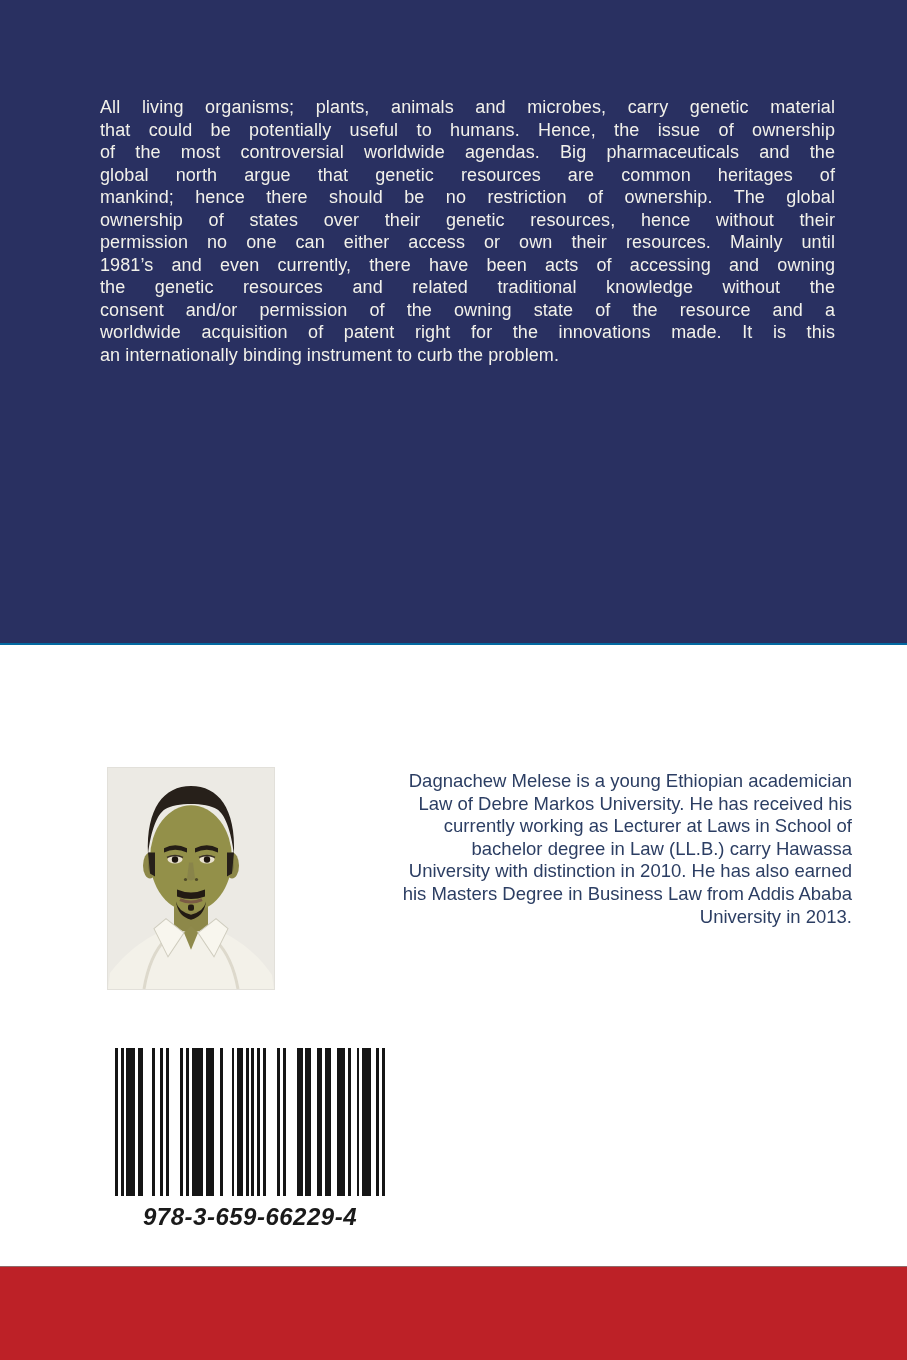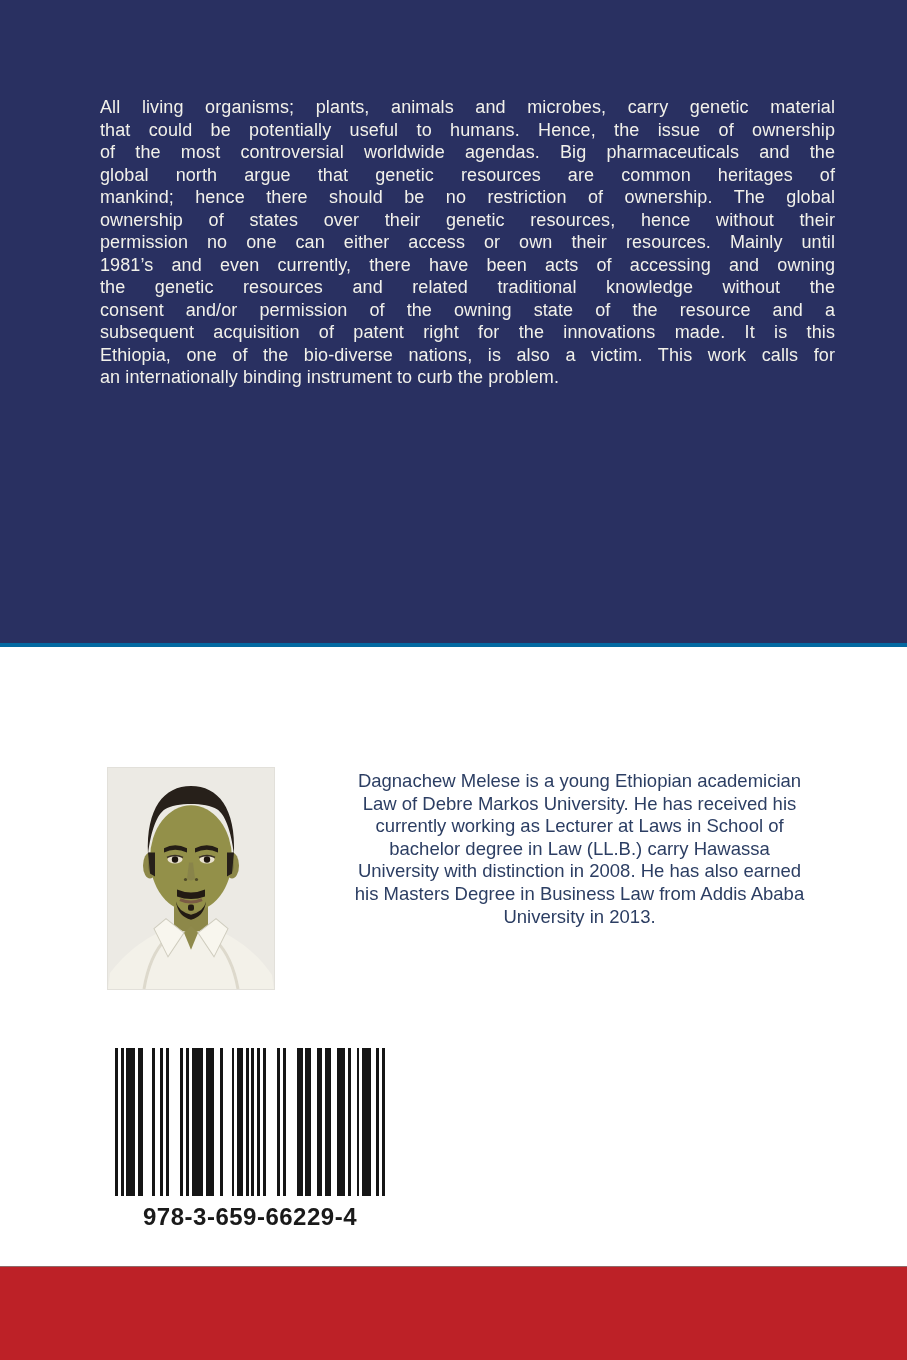--- a/index.html
+++ b/index.html
@@ -17,47 +17,48 @@
     width:907px;height:1360px;
     margin:0 auto;
     background:var(--page-bg);
     overflow:hidden;
     font-family:"Liberation Sans",sans-serif;
   }
   
   .synopsis-band{
     position:absolute;left:0;top:0;width:100%;height:643px;
     background:var(--navy-band);
-    border-bottom:4px solid #0369a1;
+    border-bottom:2px solid #0369a1;
   }
   .synopsis{
     position:absolute;left:100px;top:96px;width:735px;
     color:var(--synopsis-text);
     font-size:18px;line-height:22.5px;
     letter-spacing:0.1px;
   }
   .syn-line{text-align:justify;text-align-last:justify;}
   .syn-line:last-child{text-align-last:left;}
   
   .author-photo{
     position:absolute;left:108px;top:768px;width:166px;height:221px;
     margin:0;padding:0;
     outline:1px solid #e2e0da;
   }
   .author-photo svg{display:block;width:100%;height:100%;}
   .bio{
     position:absolute;left:307px;top:770px;width:545px;
     color:var(--bio-text);
     font-size:18.5px;line-height:22.6px;
-    text-align:center;
+    text-align:right;
   }
   
   .barcode-wrap{
     position:absolute;left:115px;top:1048px;width:270px;
     text-align:center;
+    font-style:italic;
   }
   .barcode-svg{display:block;width:270px;height:148px;background:#fff;}
   .isbn{
     margin-top:7px;
     color:var(--isbn-text);
     font-size:24px;font-weight:bold;letter-spacing:0.5px;
     white-space:nowrap;
   }
   
   .red-stripe{
@@ -76,22 +77,21 @@
         <div class="syn-line">All living organisms; plants, animals and microbes, carry genetic material</div>
         <div class="syn-line">that could be potentially useful to humans. Hence, the issue of ownership</div>
         <div class="syn-line">of the most controversial worldwide agendas. Big pharmaceuticals and the</div>
         <div class="syn-line">global north argue that genetic resources are common heritages of</div>
         <div class="syn-line">mankind; hence there should be no restriction of ownership. The global</div>
         <div class="syn-line">ownership of states over their genetic resources, hence without their</div>
         <div class="syn-line">permission no one can either access or own their resources. Mainly until</div>
         <div class="syn-line">1981’s and even currently, there have been acts of accessing and owning</div>
         <div class="syn-line">the genetic resources and related traditional knowledge without the</div>
         <div class="syn-line">consent and/or permission of the owning state of the resource and a</div>
-        <div class="syn-line">subsequent acquisition of patent right for the innovations made. It is this</div>
-        <div class="syn-line">Ethiopia, one of the bio-diverse nations, is also a victim. This work calls for</div>
+        <div class="syn-line">worldwide acquisition of patent right for the innovations made. It is this</div>
         <div class="syn-line">an internationally binding instrument to curb the problem.</div>
       </div>
   </section>
 
   <figure class="author-photo">
     <svg viewBox="0 0 166 220" preserveAspectRatio="none">
       <rect x="0" y="0" width="166" height="220" fill="#eceae4"></rect>
 
       <path d="M0,220 L2,204 C22,178 48,162 70,157 L83,154 L96,157 C118,162 146,179 164,206 L166,220 Z" fill="#f3f1e9"></path>
       <path d="M36,220 C40,196 48,180 58,170" stroke="#ddd9cc" fill="none" stroke-width="3"></path>
@@ -134,21 +134,21 @@
       <path d="M68,133 Q70,148 83,151 Q96,148 98,133 Q96,143 83,146 Q70,143 68,133 Z" fill="#221a13"></path>
       <rect x="80" y="136" width="6" height="6" rx="2" fill="#221a13"></rect>
     </svg>
   </figure>
 
   <div class="bio">
       <div class="bio-line">Dagnachew Melese is a young Ethiopian academician</div>
       <div class="bio-line">Law of Debre Markos University. He has received his</div>
       <div class="bio-line">currently working as Lecturer at Laws in School of</div>
       <div class="bio-line">bachelor degree in Law (LL.B.) carry Hawassa</div>
-      <div class="bio-line">University with distinction in 2008. He has also earned</div>
+      <div class="bio-line">University with distinction in 2010. He has also earned</div>
       <div class="bio-line">his Masters Degree in Business Law from Addis Ababa</div>
       <div class="bio-line">University in 2013.</div>
     </div>
 
   <div class="barcode-wrap">
     <svg class="barcode-svg" viewBox="0 0 270 148" shape-rendering="crispEdges">
         <rect x="0.00" y="0" width="2.84" height="148" fill="#151515"></rect>
         <rect x="5.68" y="0" width="2.84" height="148" fill="#151515"></rect>
         <rect x="11.37" y="0" width="8.53" height="148" fill="#151515"></rect>
         <rect x="22.74" y="0" width="5.68" height="148" fill="#151515"></rect>

